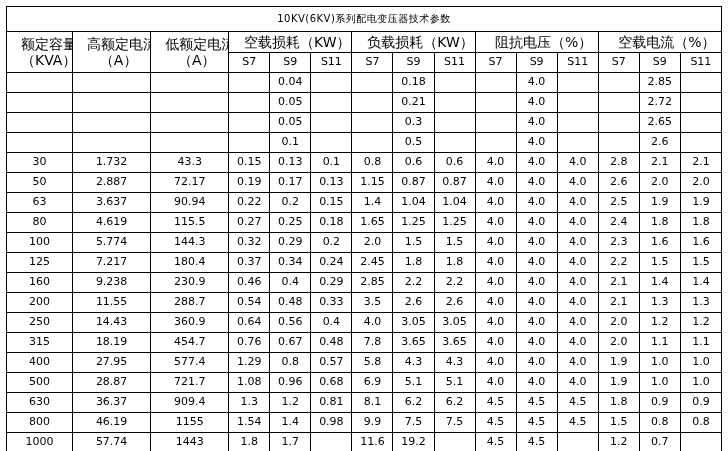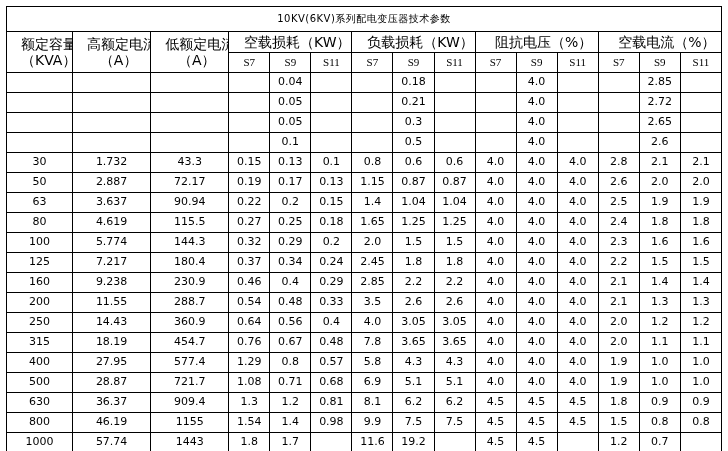--- a/index.html
+++ b/index.html
@@ -43,21 +43,20 @@
   .hdr {
     font-size: 14px;
     padding-left: 14px;
   }
   .hdr-tall {
     height: 40px;
   }
   .sub {
     height: 18px;
     font-size: 11px;
-    font-family: Liberation Serif, serif;
   }
   .num {
     font-size: 11px;
   }
   .two-line span {
     display: block;
   }
   col.c0 { width: 66px; }
   col.c1 { width: 78px; }
   col.c2 { width: 78px; }
@@ -376,21 +375,21 @@
           <td class="num">4.0</td>
           <td class="num">1.9</td>
           <td class="num">1.0</td>
           <td class="num">1.0</td>
         </tr>
         <tr>
           <td class="num">500</td>
           <td class="num">28.87</td>
           <td class="num">721.7</td>
           <td class="num">1.08</td>
-          <td class="num">0.71</td>
+          <td class="num">0.96</td>
           <td class="num">0.68</td>
           <td class="num">6.9</td>
           <td class="num">5.1</td>
           <td class="num">5.1</td>
           <td class="num">4.0</td>
           <td class="num">4.0</td>
           <td class="num">4.0</td>
           <td class="num">1.9</td>
           <td class="num">1.0</td>
           <td class="num">1.0</td>

